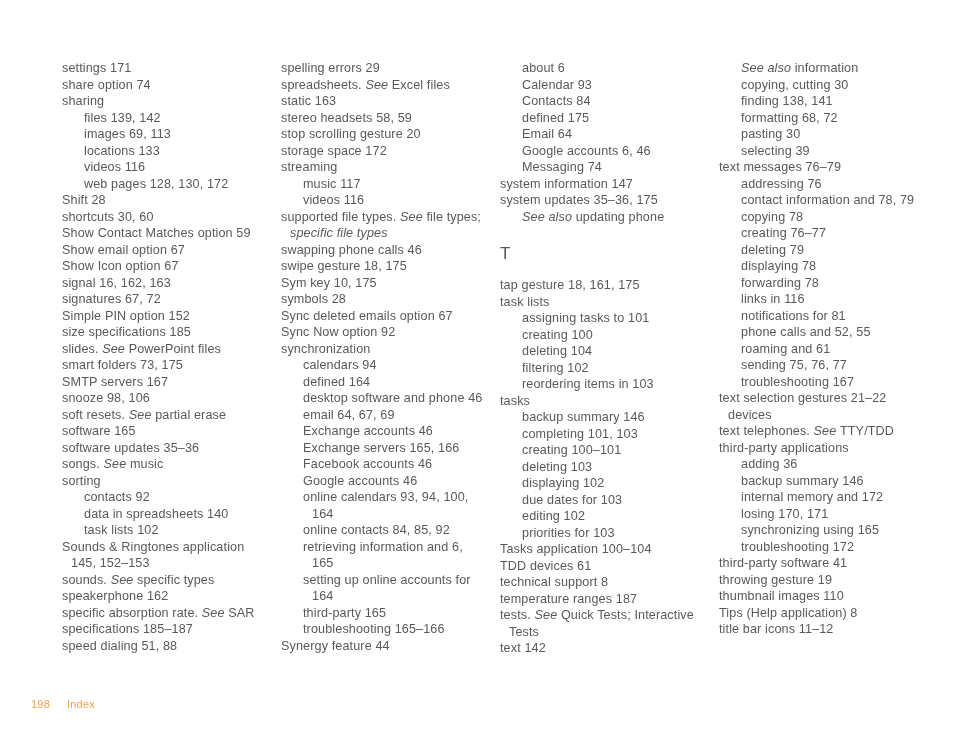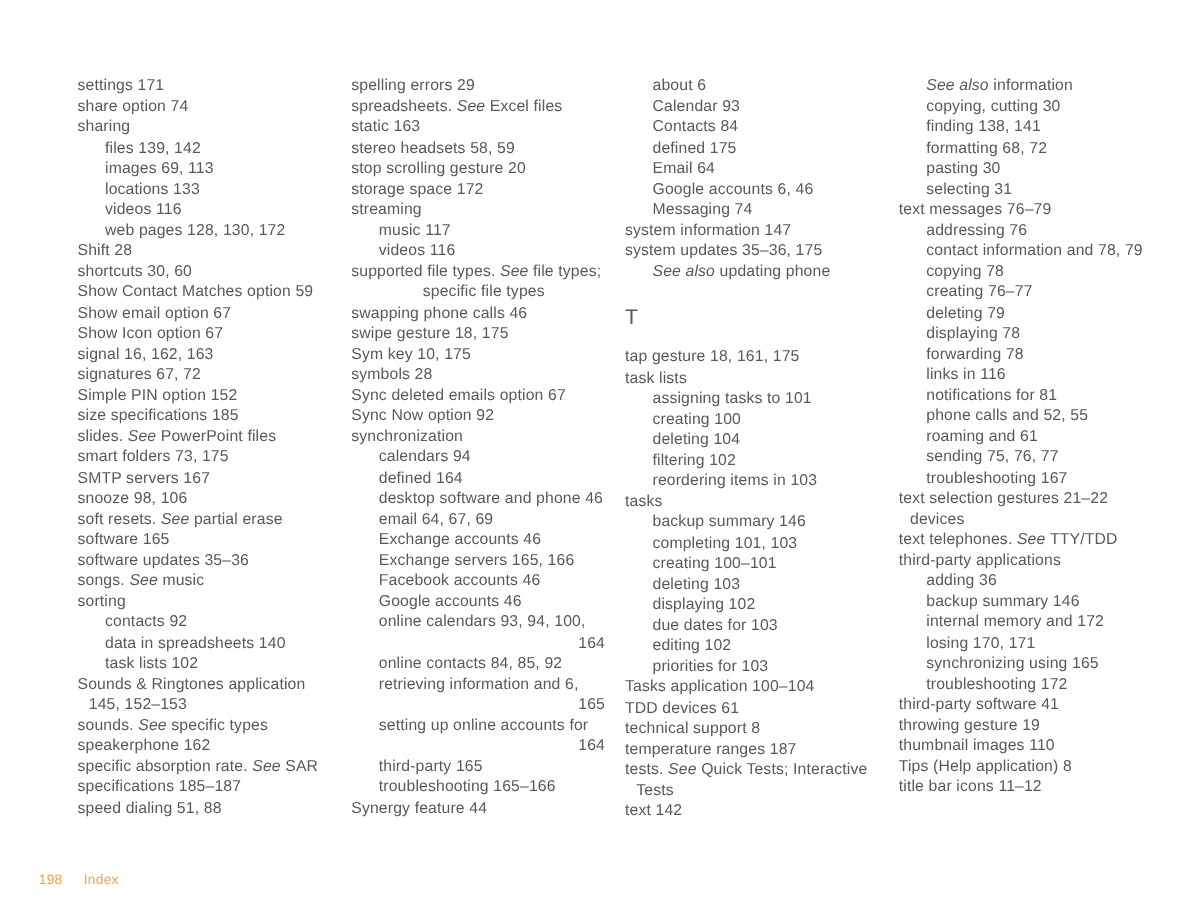--- a/index.html
+++ b/index.html
@@ -57,24 +57,23 @@
     margin-left: 0;
     text-indent: 0;
     padding-left: 9px;
   }
   .entry.lvl1 {
     margin-left: 22px;
   }
   .entry.lvl1.wrap {
     margin-left: 22px;
     padding-left: 9px;
-    text-align: right;
   }
   .entry.italic {
-    text-align: center;
+    font-style: italic;
   }
   .entry .ital {
     font-style: italic;
   }
 
   
   .letter-heading {
     font-size: 17px;
     line-height: 20px;
     color: #58595b;
@@ -219,21 +218,21 @@
         <div class="entry lvl0"><span>tests. </span><span class="ital">See </span><span>Quick Tests; Interactive</span></div>
         <div class="entry lvl0 wrap">Tests</div>
         <div class="entry lvl0">text 142</div>
       </div>
       <div class="index-column">
         <div class="entry lvl1"><span></span><span class="ital">See also </span><span>information</span></div>
         <div class="entry lvl1">copying, cutting 30</div>
         <div class="entry lvl1">finding 138, 141</div>
         <div class="entry lvl1">formatting 68, 72</div>
         <div class="entry lvl1">pasting 30</div>
-        <div class="entry lvl1">selecting 31</div>
+        <div class="entry lvl1">selecting 39</div>
         <div class="entry lvl0">text messages 76–79</div>
         <div class="entry lvl1">addressing 76</div>
         <div class="entry lvl1">contact information and 78, 79</div>
         <div class="entry lvl1">copying 78</div>
         <div class="entry lvl1">creating 76–77</div>
         <div class="entry lvl1">deleting 79</div>
         <div class="entry lvl1">displaying 78</div>
         <div class="entry lvl1">forwarding 78</div>
         <div class="entry lvl1">links in 116</div>
         <div class="entry lvl1">notifications for 81</div>

